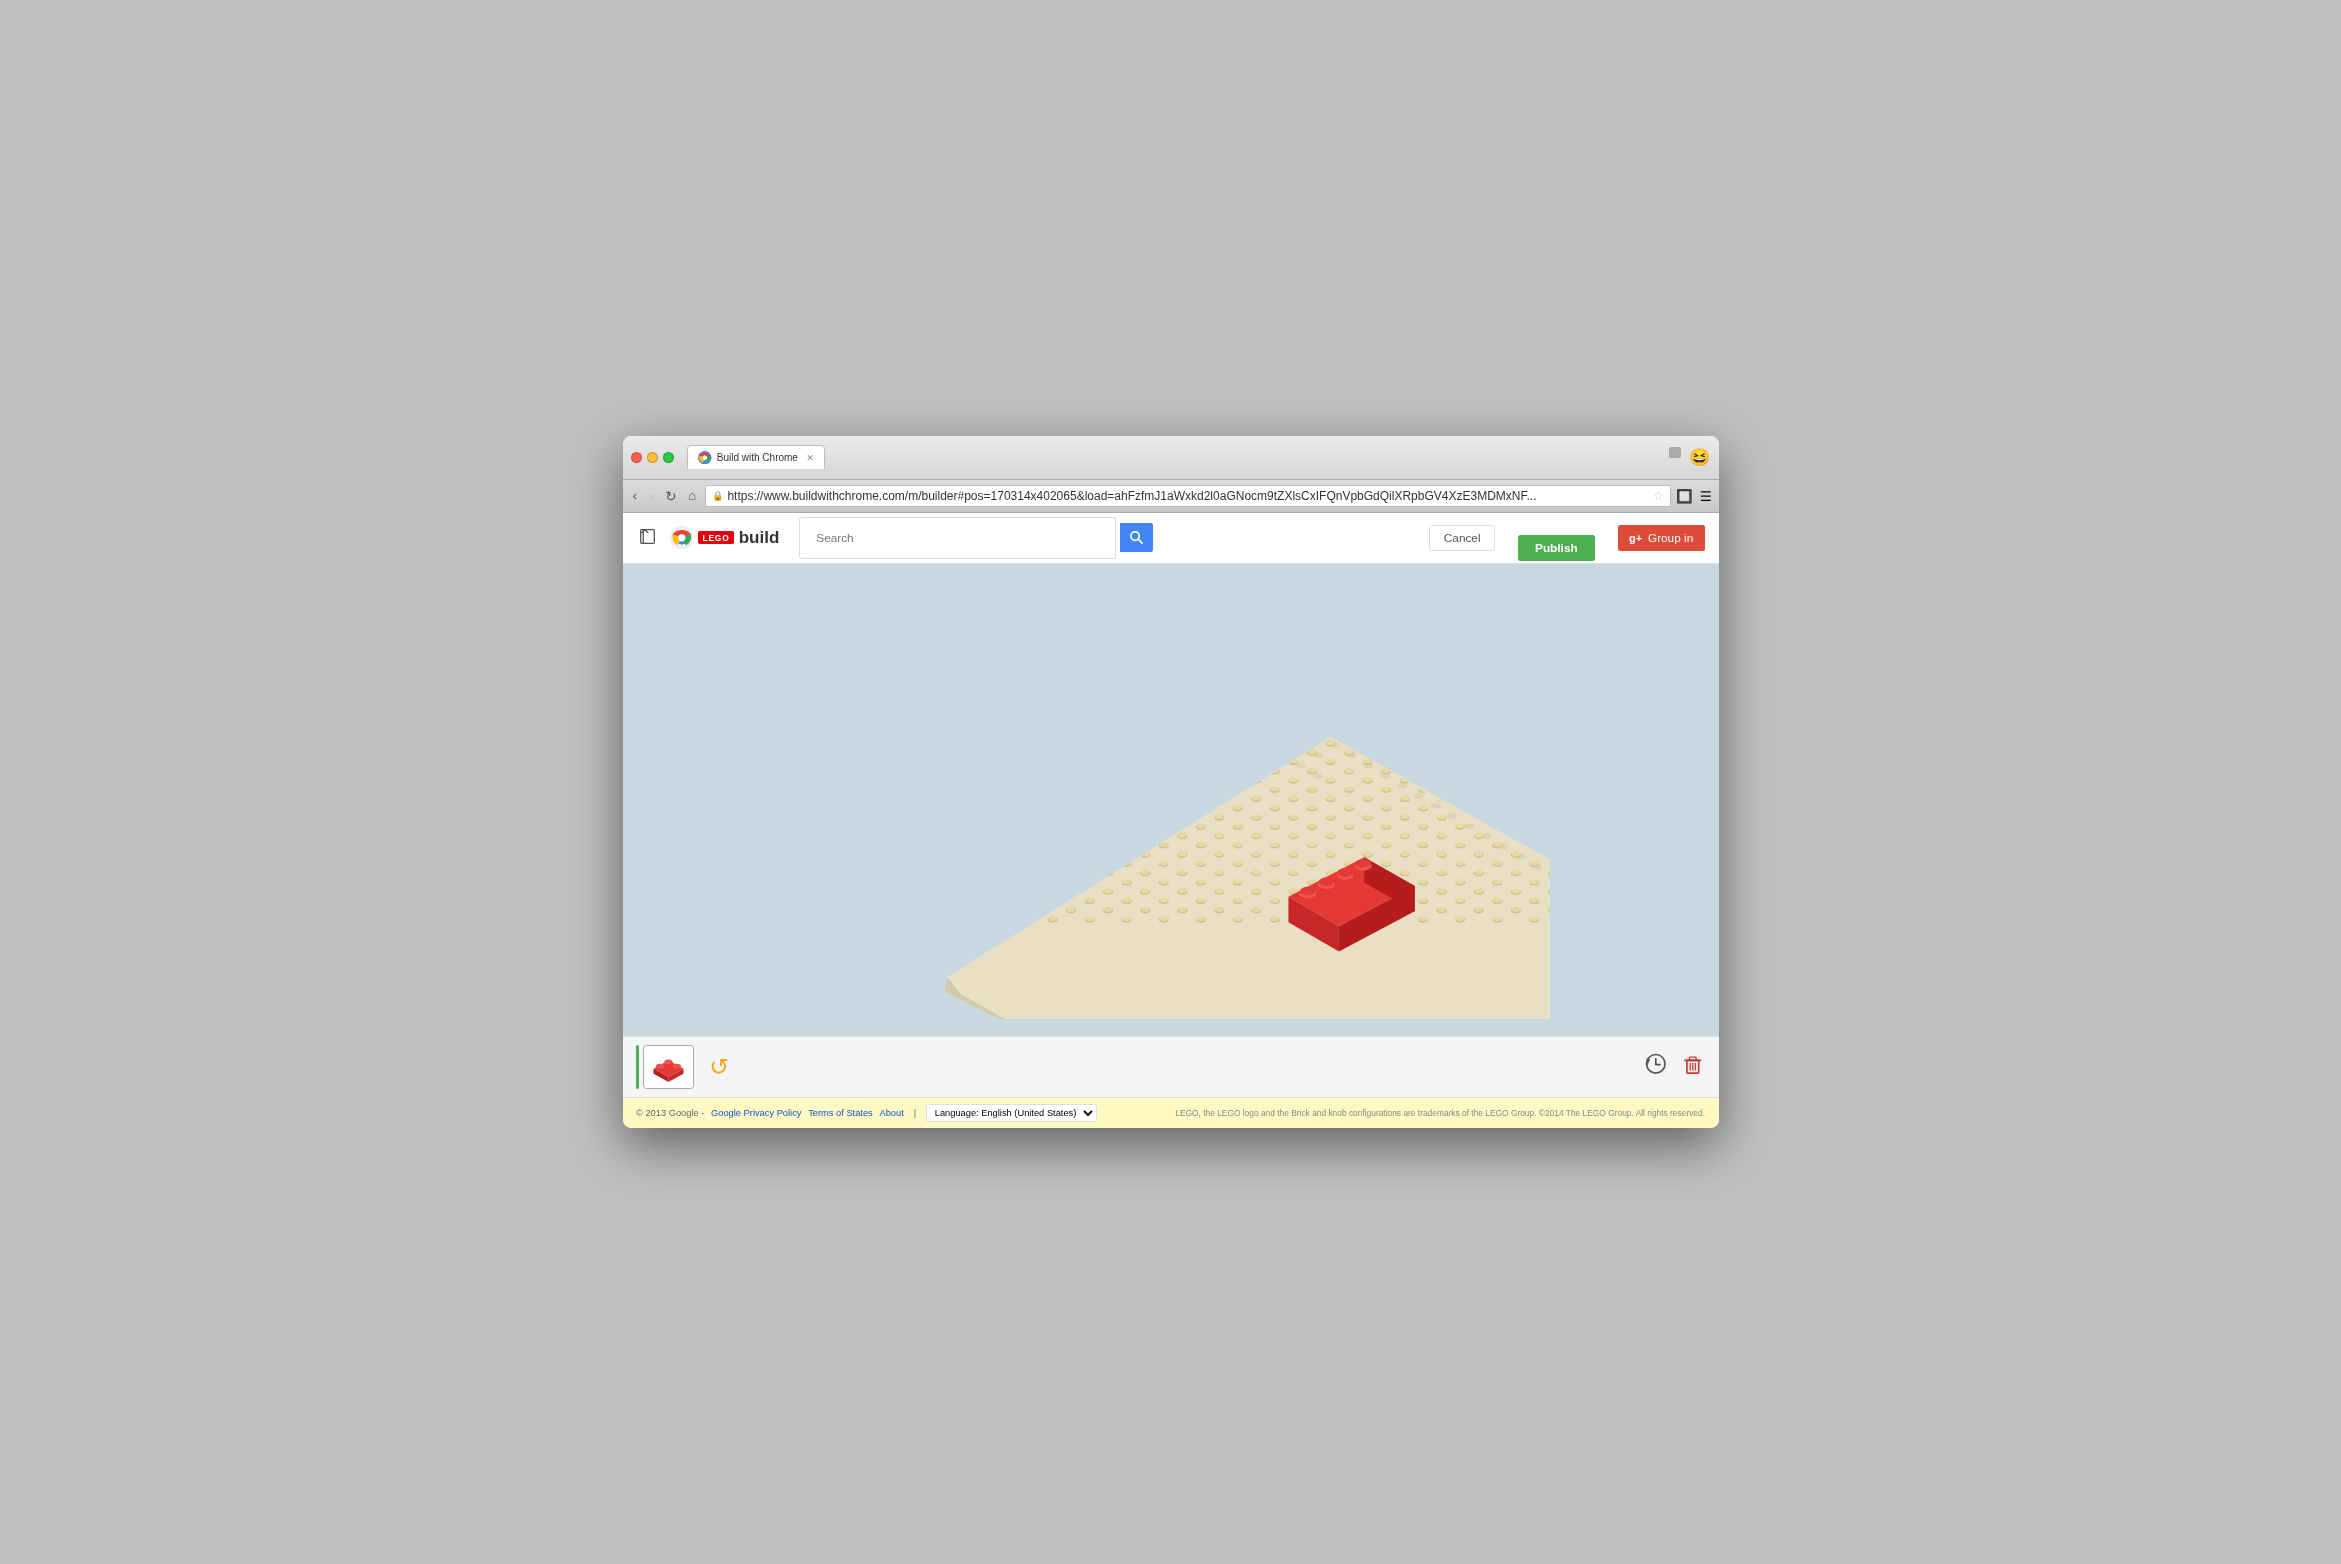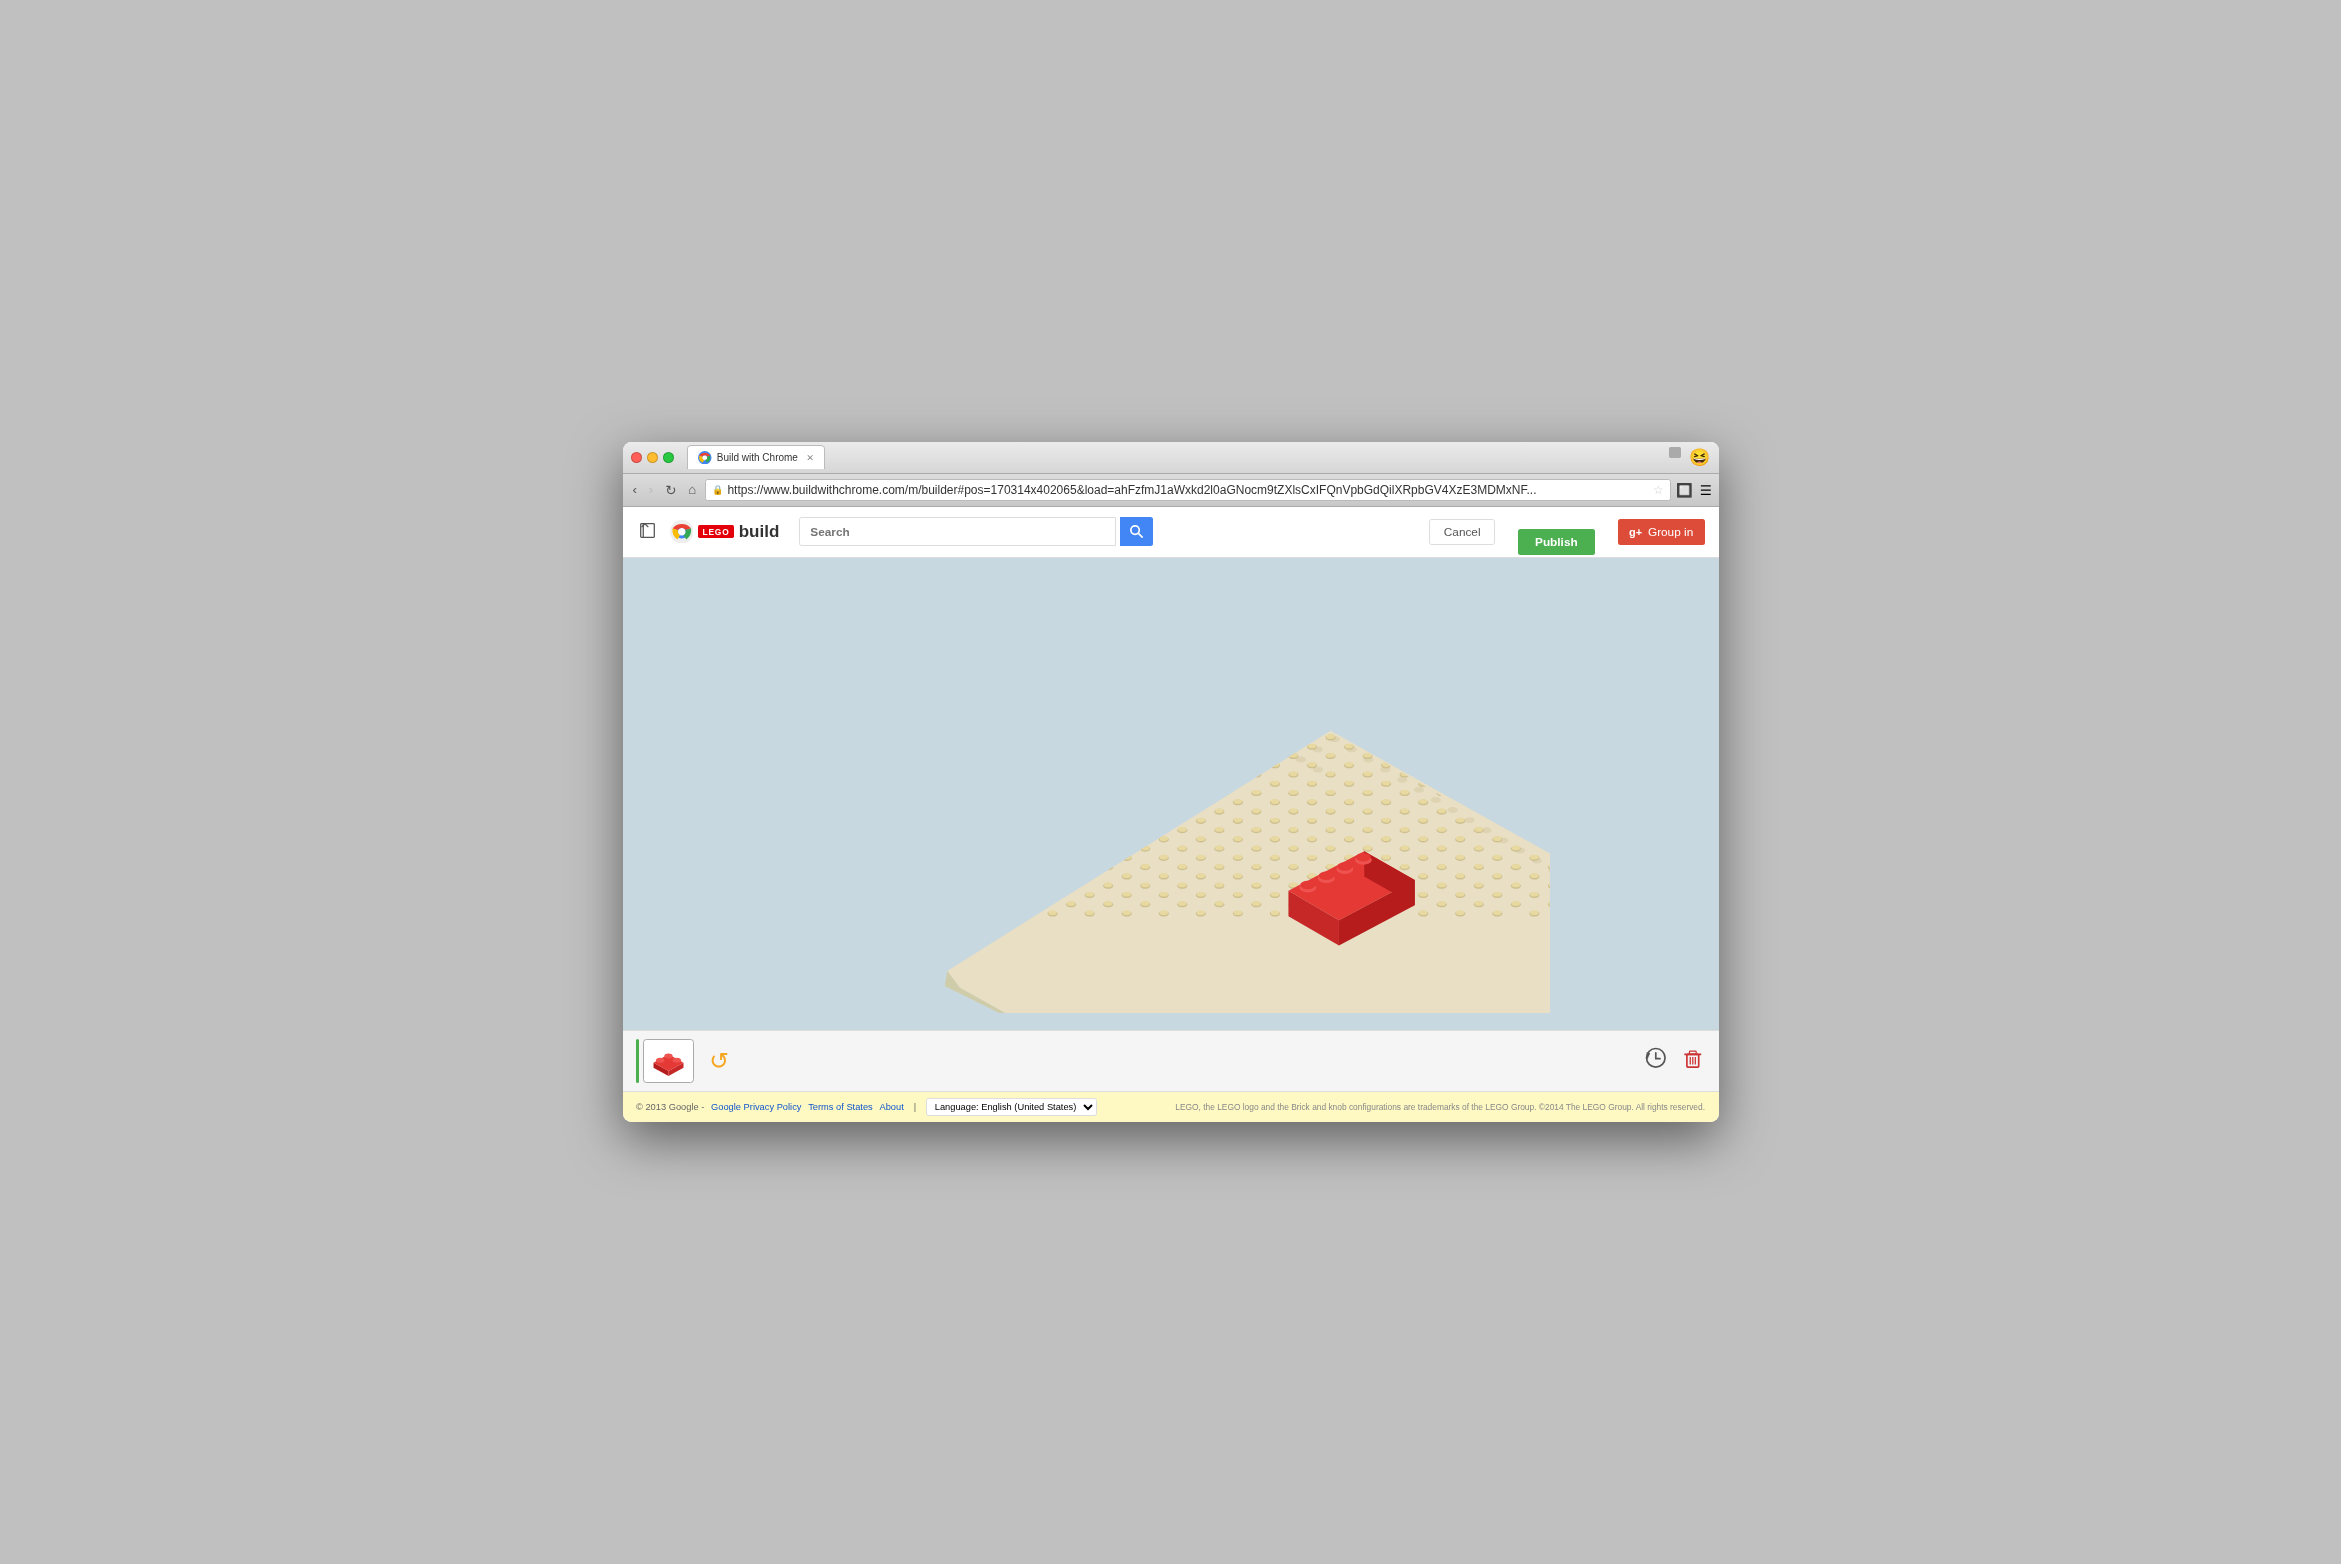--- a/index.html
+++ b/index.html
@@ -16,21 +16,21 @@
       width: 1096px;
       border-radius: 8.4px;
       overflow: hidden;
       box-shadow: 0 17px 51px rgba(0,0,0,0.5);
       background: #fff;
     }
 
     
     .title-bar {
       background: linear-gradient(to bottom, #ebebeb, #d6d6d6);
-      height: 32px;
+      height: 44px;
       display: flex;
       align-items: center;
       padding: 0 8.4px;
       border-bottom: 0.8px solid #aaa;
       gap: 6.7px;
     }
     .traffic-lights {
       display: flex;
       gap: 5px;
       align-items: center;
@@ -174,25 +174,24 @@
       align-items: center;
       flex: 1;
       max-width: 354px;
       margin-left: 10px;
       gap: 3.4px;
     }
     .search-input {
       flex: 1;
       border: 0.8px solid #ddd;
       border-radius: 2.5px 0 0 2.5px;
-      padding: 5px 10px;
+      padding: 5px 16px;
       font-size: 11.8px;
       outline: none;
-      height: 29px;
-      font-weight: bold;
+      height: 42px;
     }
     .search-btn {
       background: #4285f4;
       border: none;
       border-radius: 0 2.5px 2.5px 0;
       padding: 5px 10px;
       cursor: pointer;
       color: #fff;
       height: 29px;
       display: flex;

